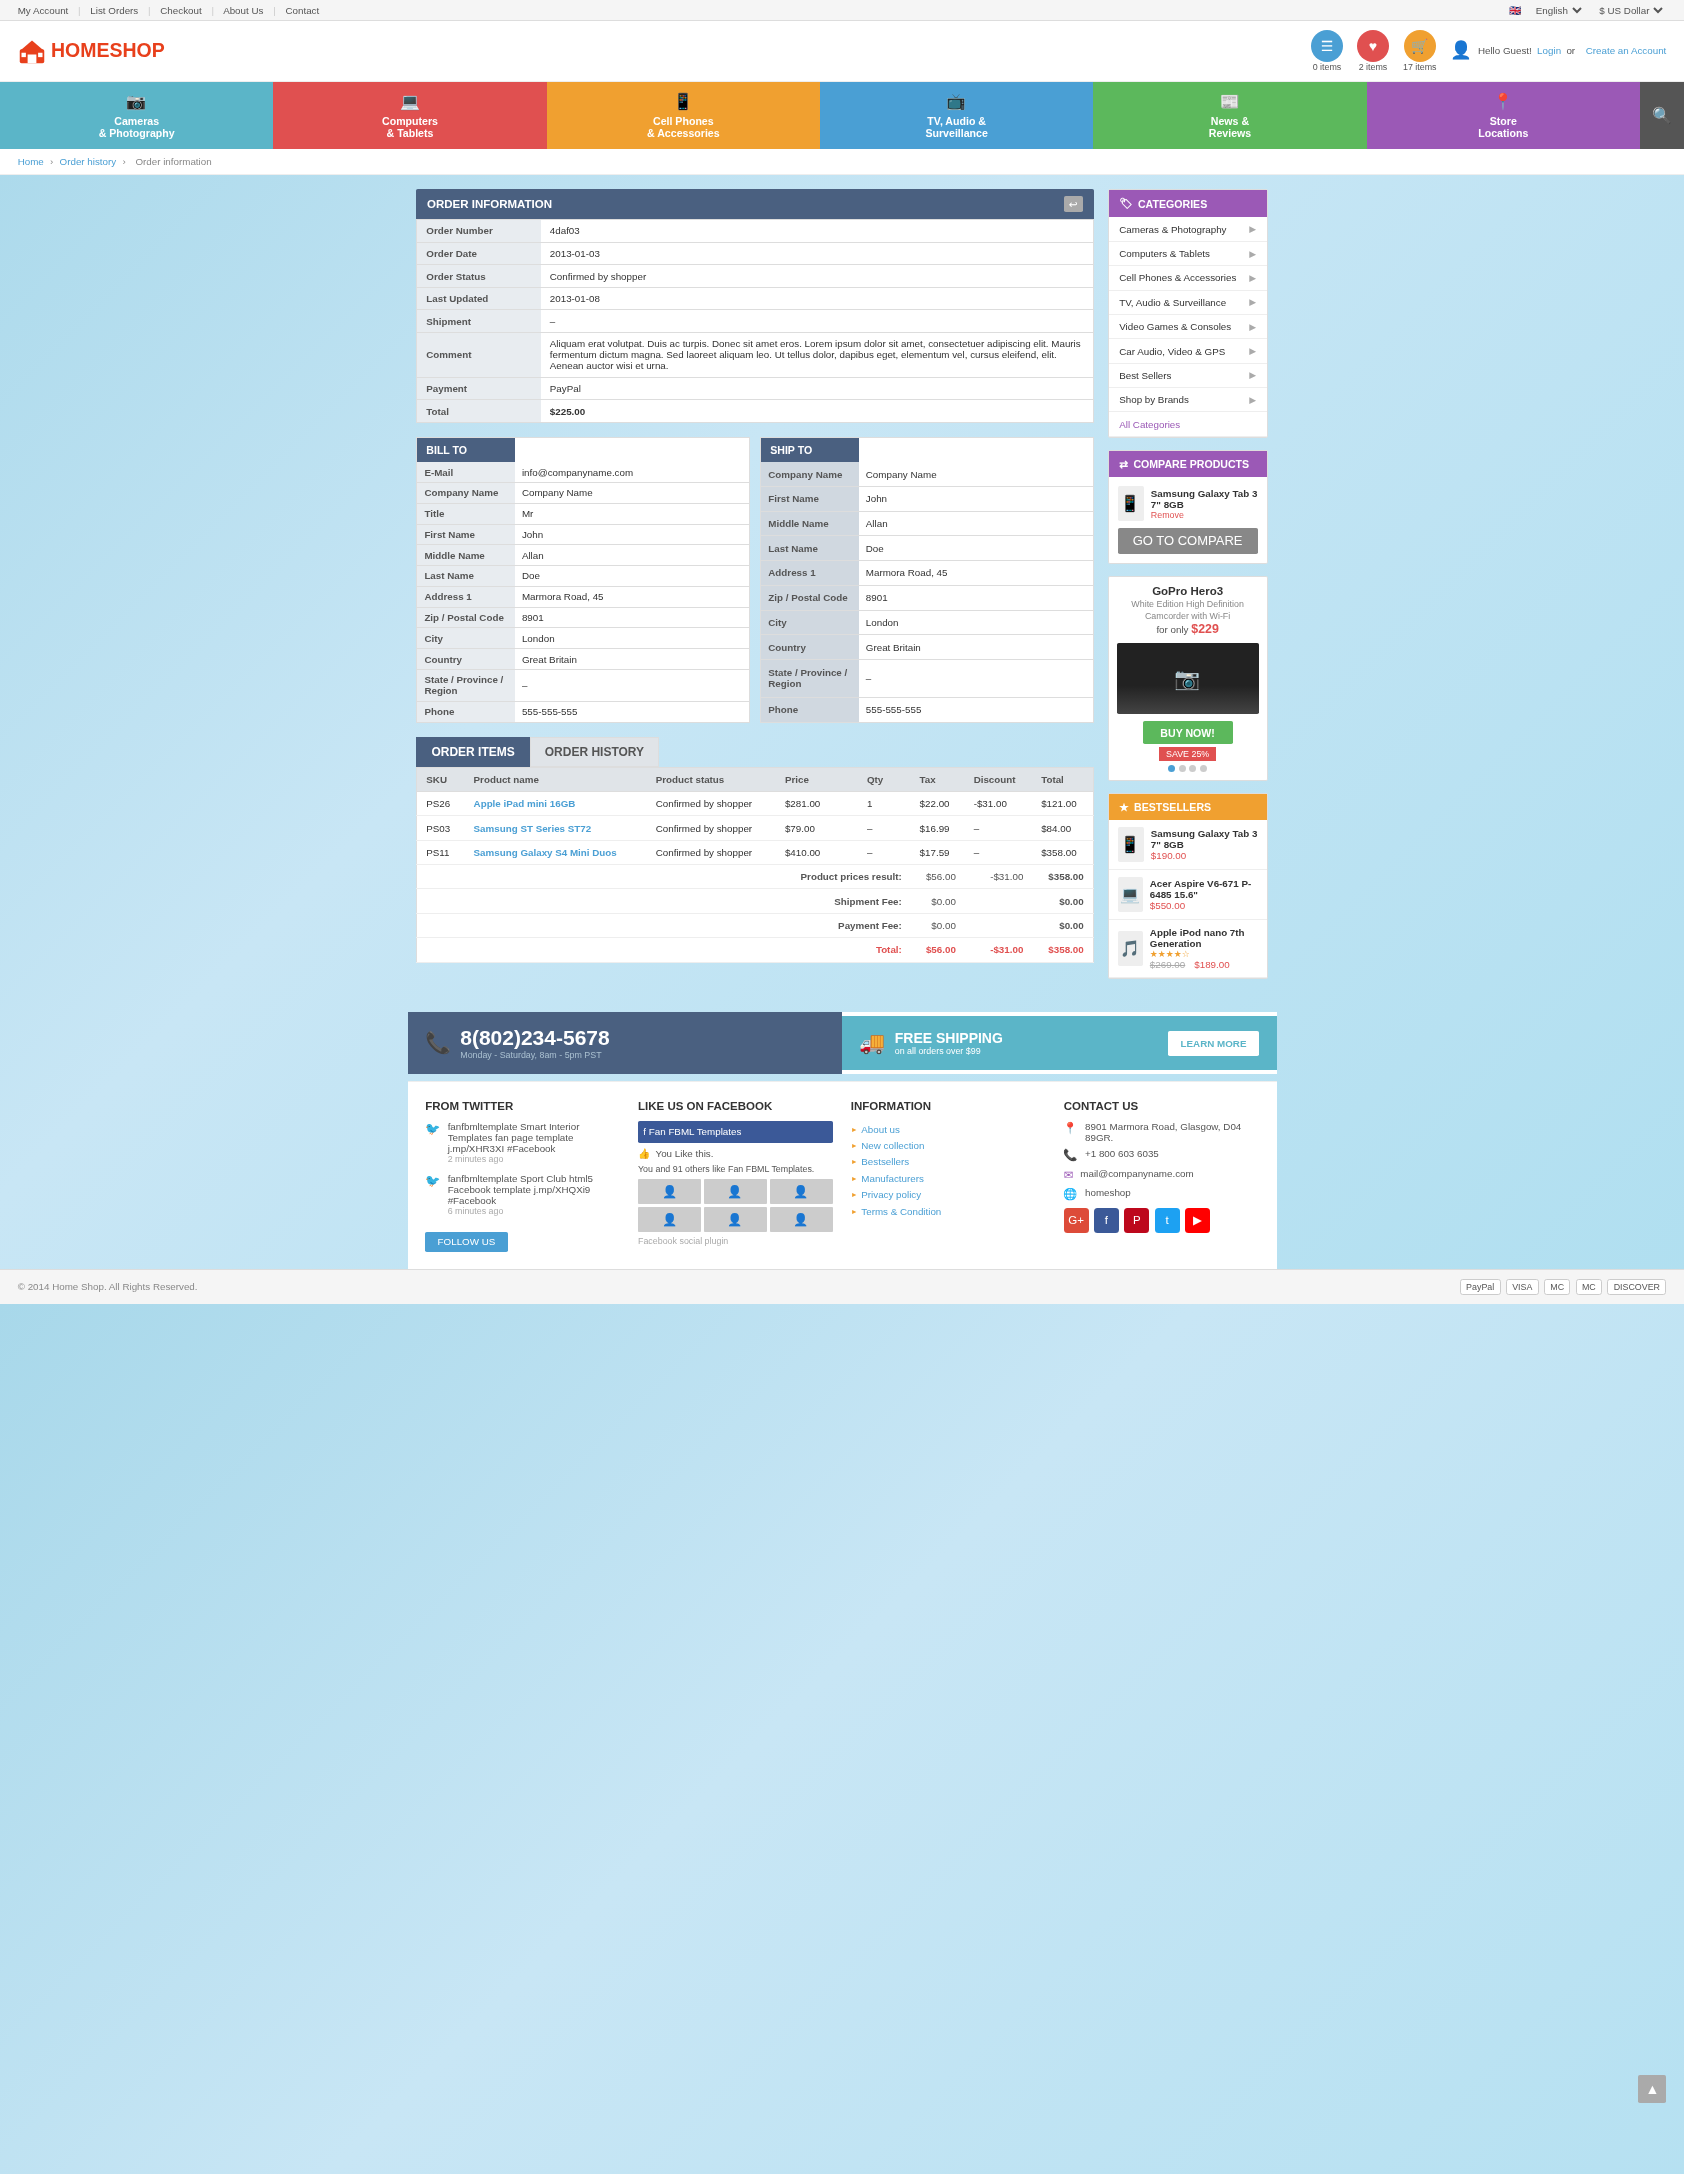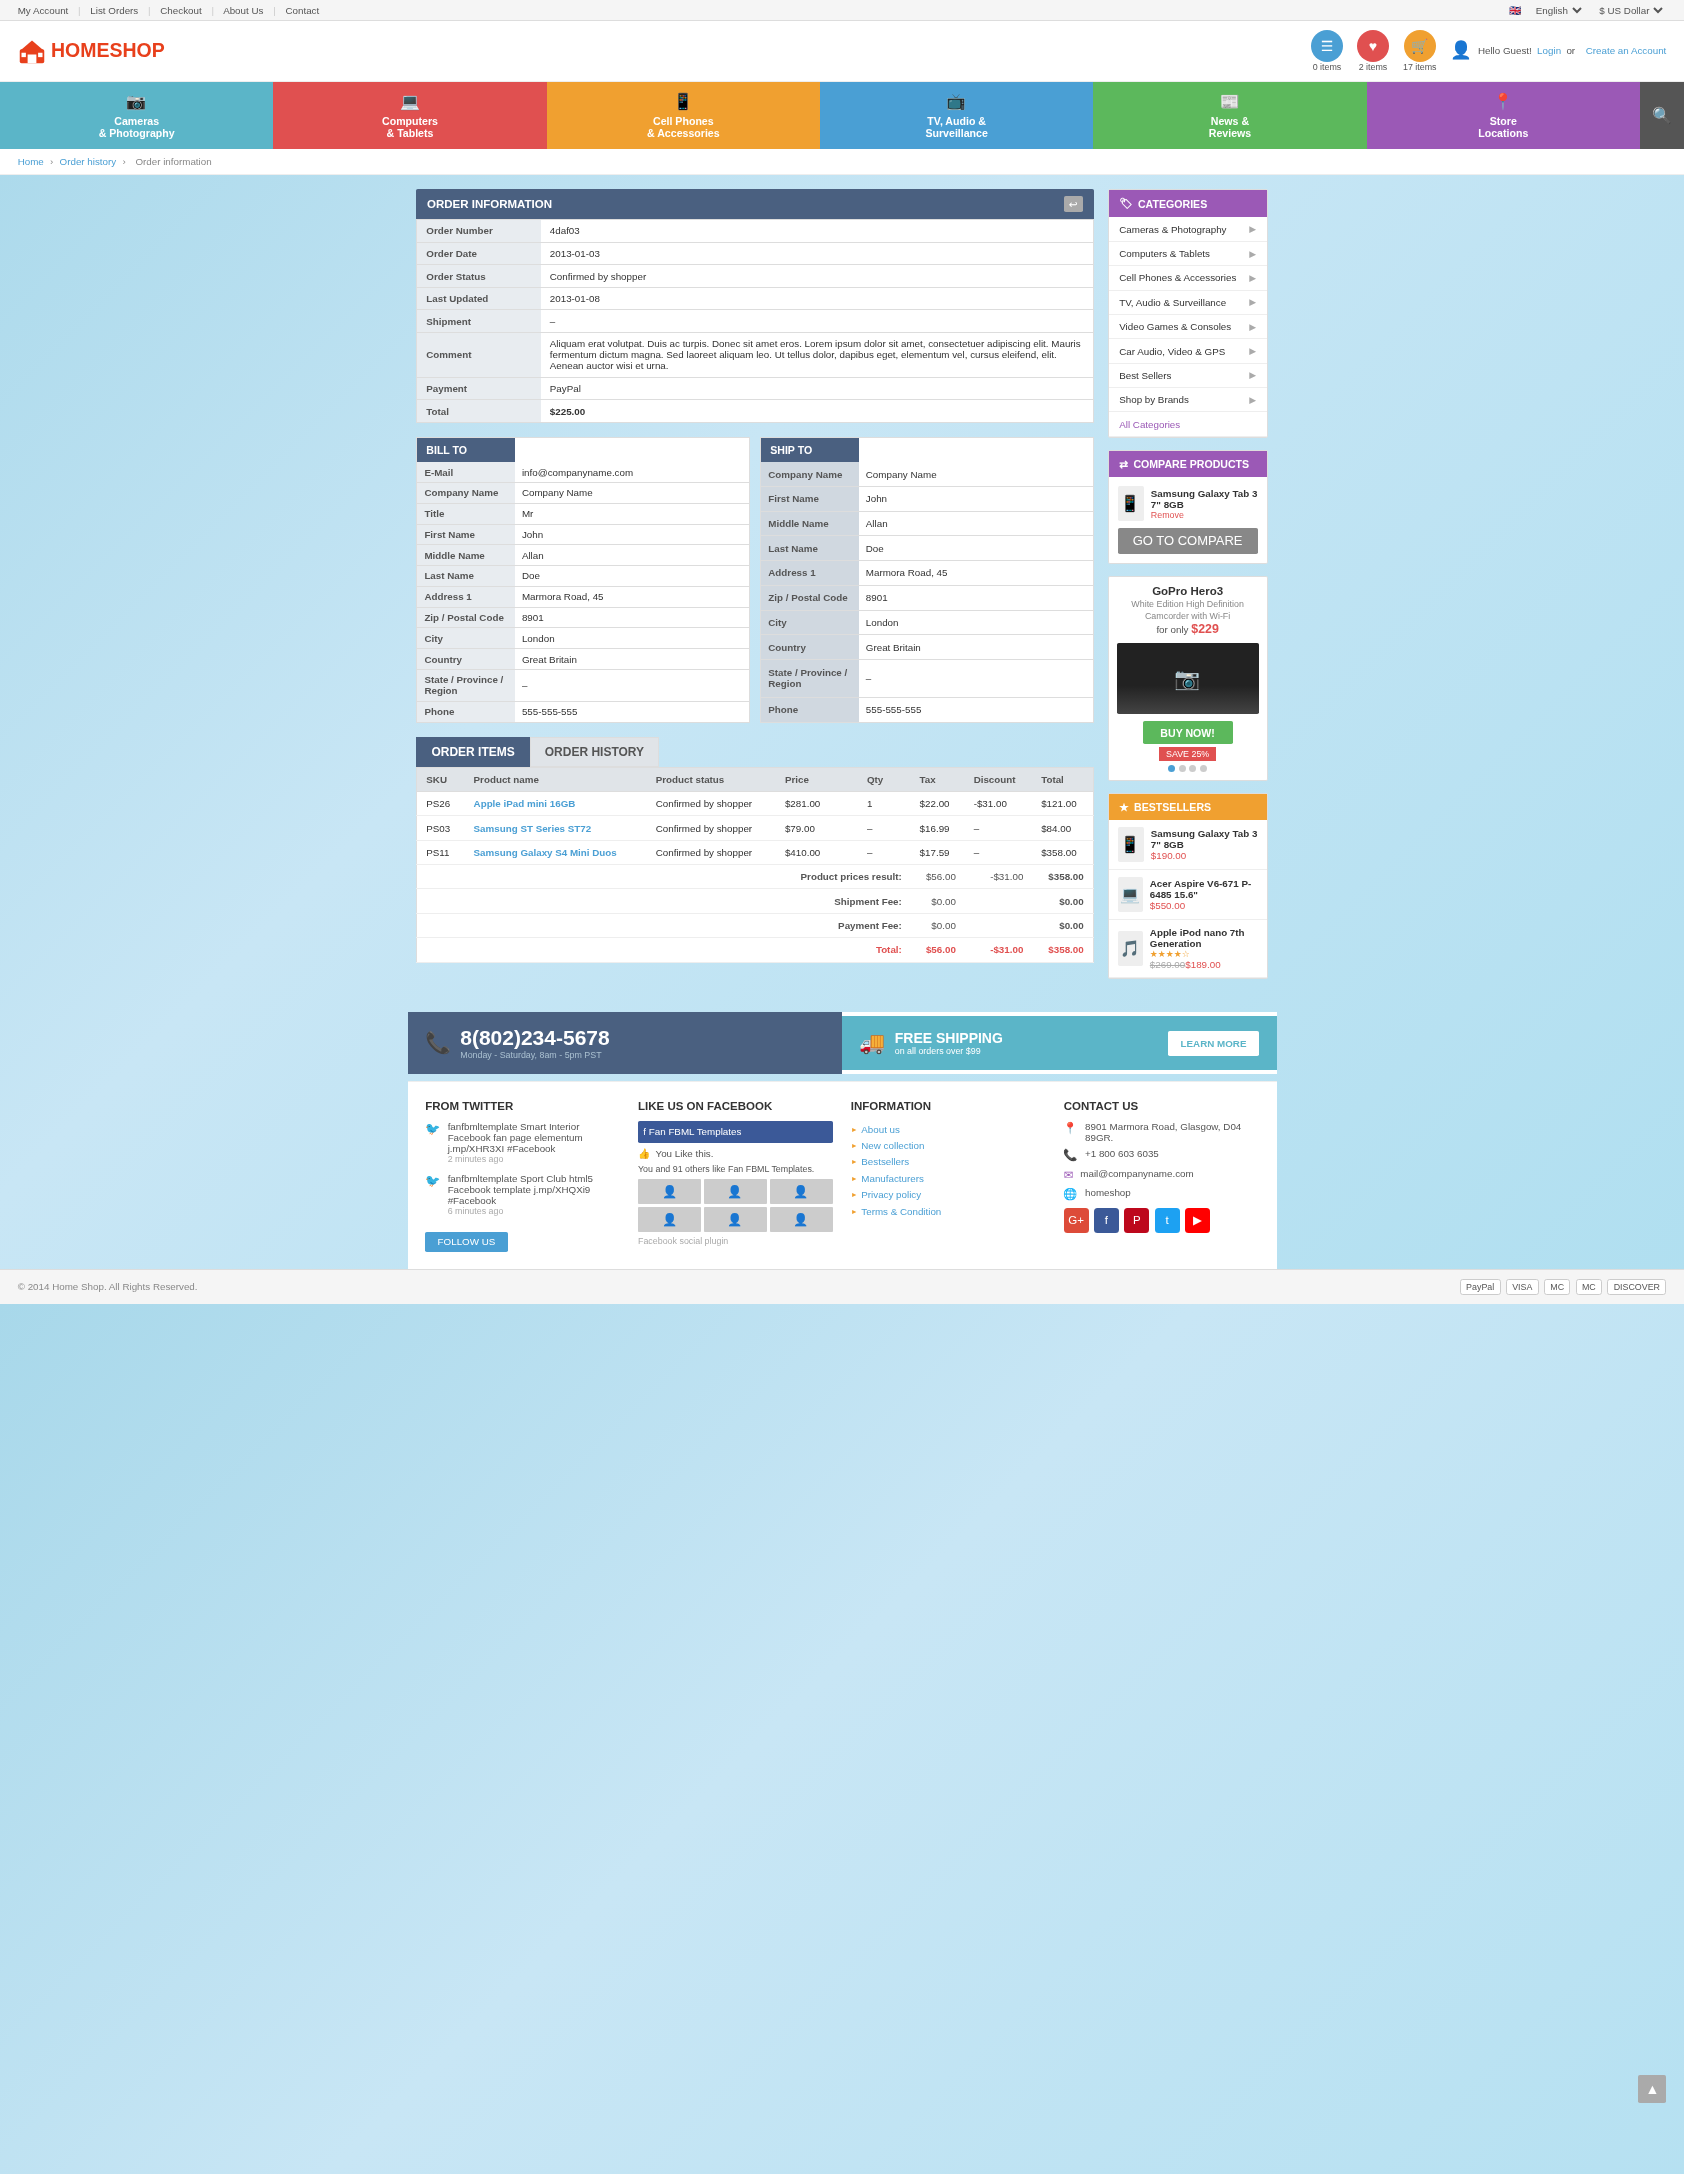--- a/index.html
+++ b/index.html
@@ -104,21 +104,21 @@
     .promo-img-placeholder { width: 100%; height: 71px; background: linear-gradient(180deg, #222 60%, #444 100%); display: flex; align-items: center; justify-content: center; margin: 7px 0; border-radius: 1.8px; color: #aaa; font-size: 21px; }
     .buy-btn { background: #5cb85c; color: white; border: none; padding: 5.3px 17.7px; font-size: 10.6px; font-weight: bold; cursor: pointer; border-radius: 1.8px; }
     .save-badge { background: #e05050; color: white; font-size: 8.9px; padding: 1.8px 7px; display: inline-block; margin-top: 3.5px; }
     .promo-dots { display: flex; justify-content: center; gap: 3.5px; margin-top: 3.5px; }
     .promo-dot { width: 7px; height: 7px; border-radius: 50%; background: #ccc; }
     .promo-dot.active { background: #4a9fd4; }
     .bestseller-item { display: flex; align-items: center; gap: 7px; padding: 7px 8.9px; border-bottom: 0.9px solid #eee; }
     .bestseller-img { width: 35px; height: 35px; background: #eee; display: flex; align-items: center; justify-content: center; font-size: 16px; border-radius: 1.8px; }
     .bestseller-name { font-size: 9.8px; color: #333; font-weight: bold; }
     .bestseller-price { font-size: 9.8px; color: #e05050; }
-    .bestseller-oldprice { color: #aaa; text-decoration: line-through; margin-right: 0; }
+    .bestseller-oldprice { color: #aaa; text-decoration: line-through; margin-right: 9px; }
     .stars { color: #f0a030; font-size: 8.9px; }
 
     
     .footer-banners { display: flex; align-items: center; background: white; padding: 0; margin: 7px 0; }
     .banner-phone { background: #4a6080; color: white; padding: 14px 17.7px; flex: 1; display: flex; align-items: center; gap: 8.9px; }
     .banner-phone .phone-num { font-size: 21px; font-weight: bold; }
     .banner-phone .phone-sub { font-size: 8.9px; color: #aac0d0; }
     .banner-ship { background: #5bb5c8; color: white; padding: 14px 17.7px; flex: 1; display: flex; align-items: center; gap: 8.9px; }
     .banner-ship .ship-title { font-size: 14px; font-weight: bold; }
     .banner-ship .ship-sub { font-size: 8.9px; }
@@ -628,21 +628,21 @@
 </div>
 
 <div style="max-width:869px;margin:0 auto;">
   <div class="footer-columns">
 
     <div class="footer-col">
       <div class="footer-col-title">FROM TWITTER</div>
       <div class="footer-twitter-item">
         <span class="twitter-icon">🐦</span>
         <div>
-          <div>fanfbmltemplate Smart Interior Facebook fan page elementum j.mp/XHR3XI #Facebook</div>
+          <div>fanfbmltemplate Smart Interior Templates fan page template j.mp/XHR3XI #Facebook</div>
           <div style="color:#aaa;font-size:8.9px;">2 minutes ago</div>
         </div>
       </div>
       <div class="footer-twitter-item">
         <span class="twitter-icon">🐦</span>
         <div>
           <div>fanfbmltemplate Sport Club html5 Facebook template j.mp/XHQXi9 #Facebook</div>
           <div style="color:#aaa;font-size:8.9px;">6 minutes ago</div>
         </div>
       </div>

